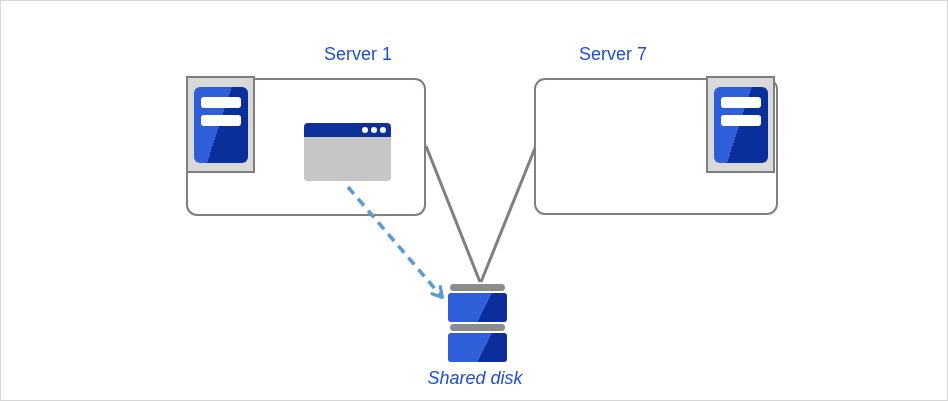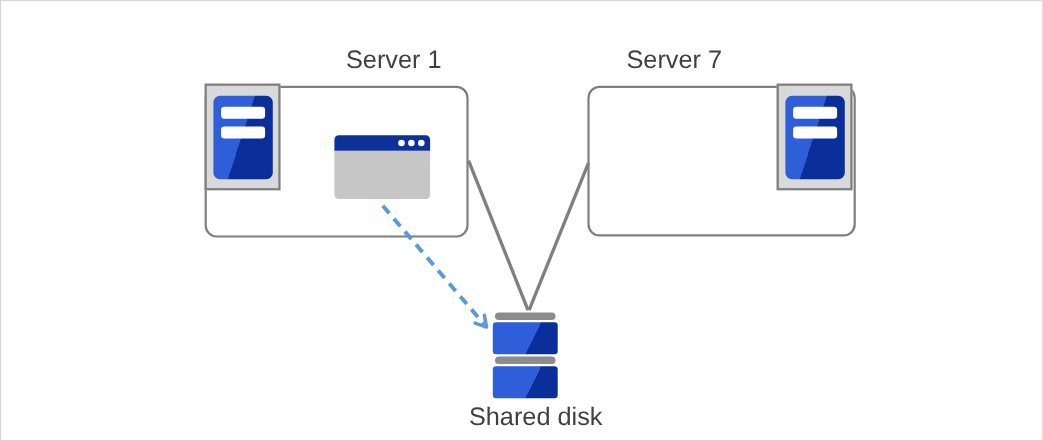--- a/index.html
+++ b/index.html
@@ -14,29 +14,29 @@
     height: 401px;
     background: #ffffff;
     border: 1px solid #d6d6d6;
     box-sizing: border-box;
     overflow: hidden;
   }
   .lbl {
     position: absolute;
     width: 220px;
     text-align: center;
-    font-size: 23px;
+    font-size: 18px;
     line-height: 22px;
-    color: #404040;
+    color: #1d4ed8;
     white-space: nowrap;
   }
   #lbl-server1 { left: 247px; top: 42px; }
   #lbl-server2 { left: 502px; top: 42px; }
   #lbl-app     { left: 230px; top: 90px; }
-  #lbl-disk    { left: 376px; top: 366px; }
+  #lbl-disk    { left: 364px; top: 366px; font-style: italic; }
 
   .server-box {
     position: absolute;
     border: 2.5px solid #7f7f7f;
     border-radius: 11px;
     background: #ffffff;
     box-sizing: border-box;
     z-index: 1;
   }
   #box-server1 { left: 185px; top: 77px; width: 240px; height: 138px; }

